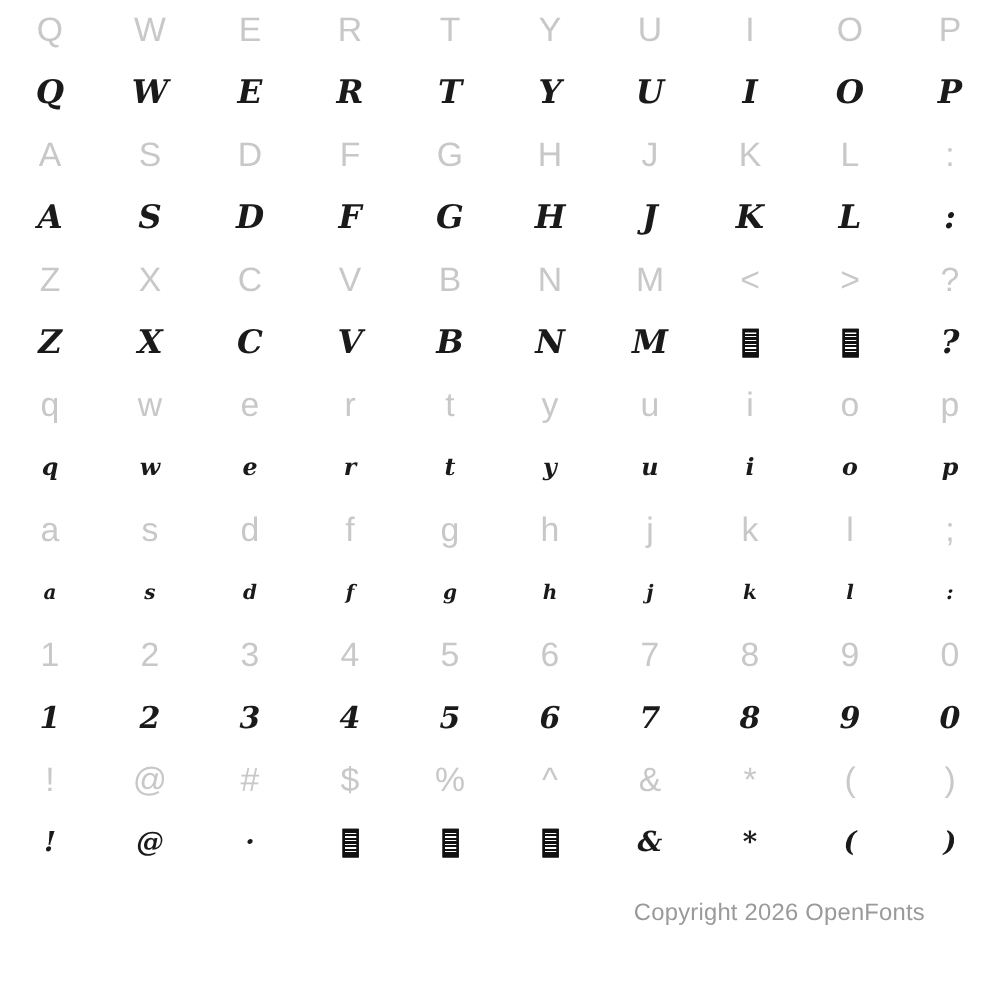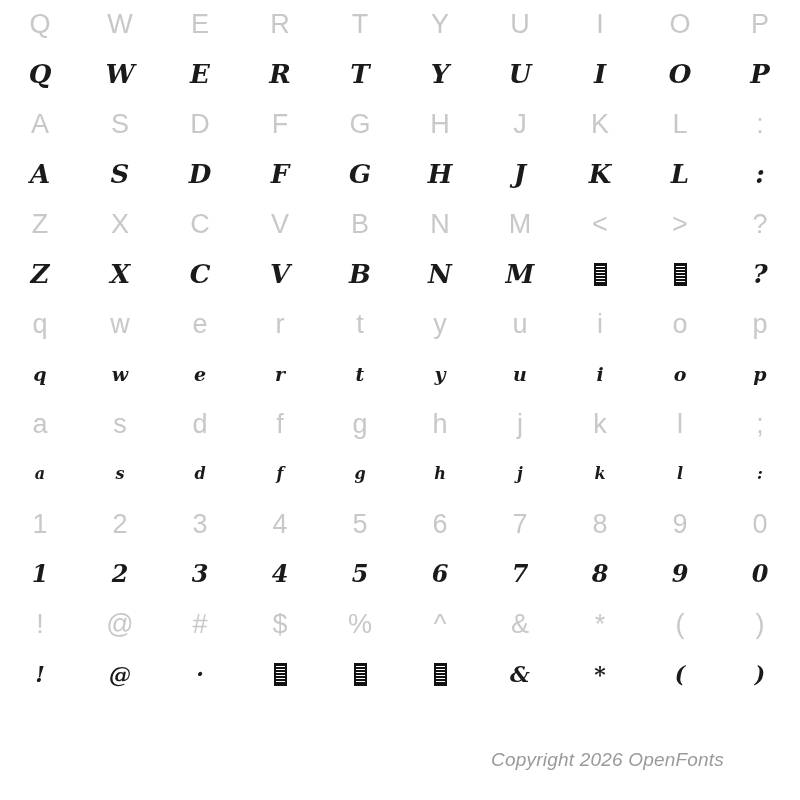--- a/index.html
+++ b/index.html
@@ -82,25 +82,23 @@
         #111111 3px
       );
   }
   .footer {
     position: absolute;
     left: 0;
     right: 0;
     bottom: 0;
     height: 80px;
     display: flex;
-    align-items: center;
     justify-content: flex-end;
-    padding-right: 76px;
+    padding-right: 60px;
     box-sizing: border-box;
-    font-style: italic;
   }
   .copyright {
     color: #9a9a9a;
     font-size: 19px;
     font-family: "Liberation Sans", sans-serif;
     letter-spacing: 0.2px;
   }
 </style>
 </head>
 <body>

